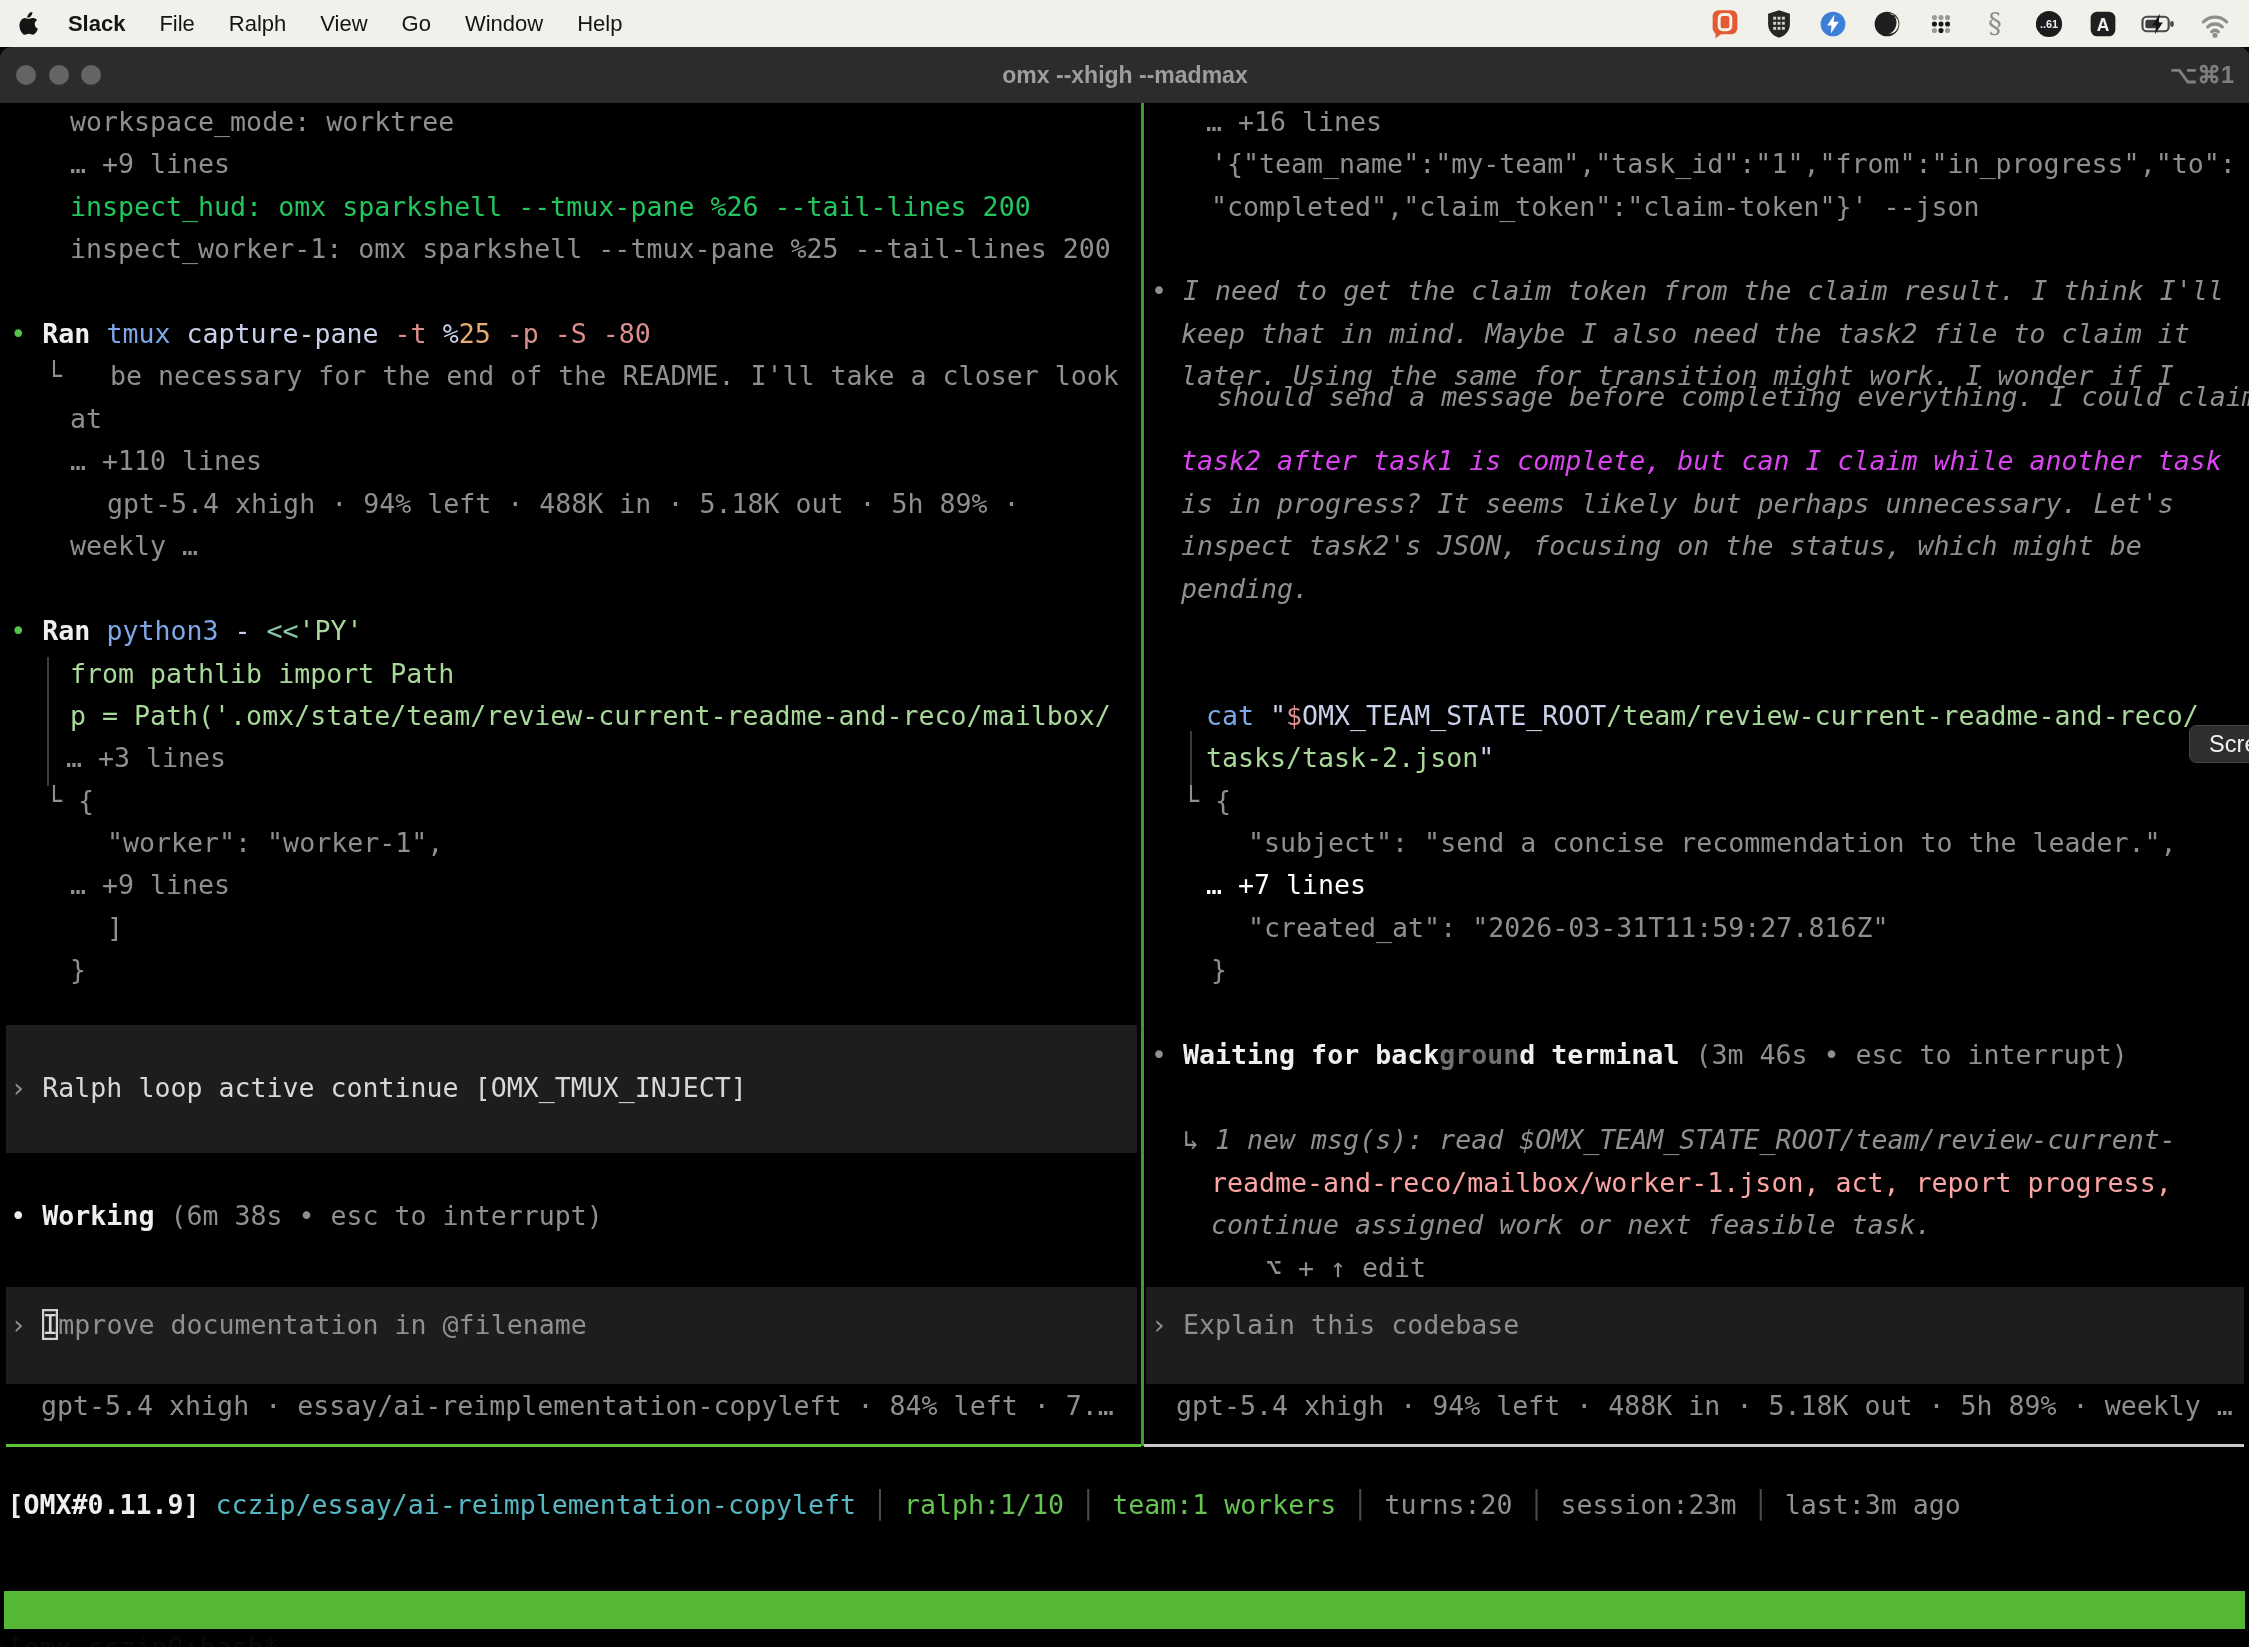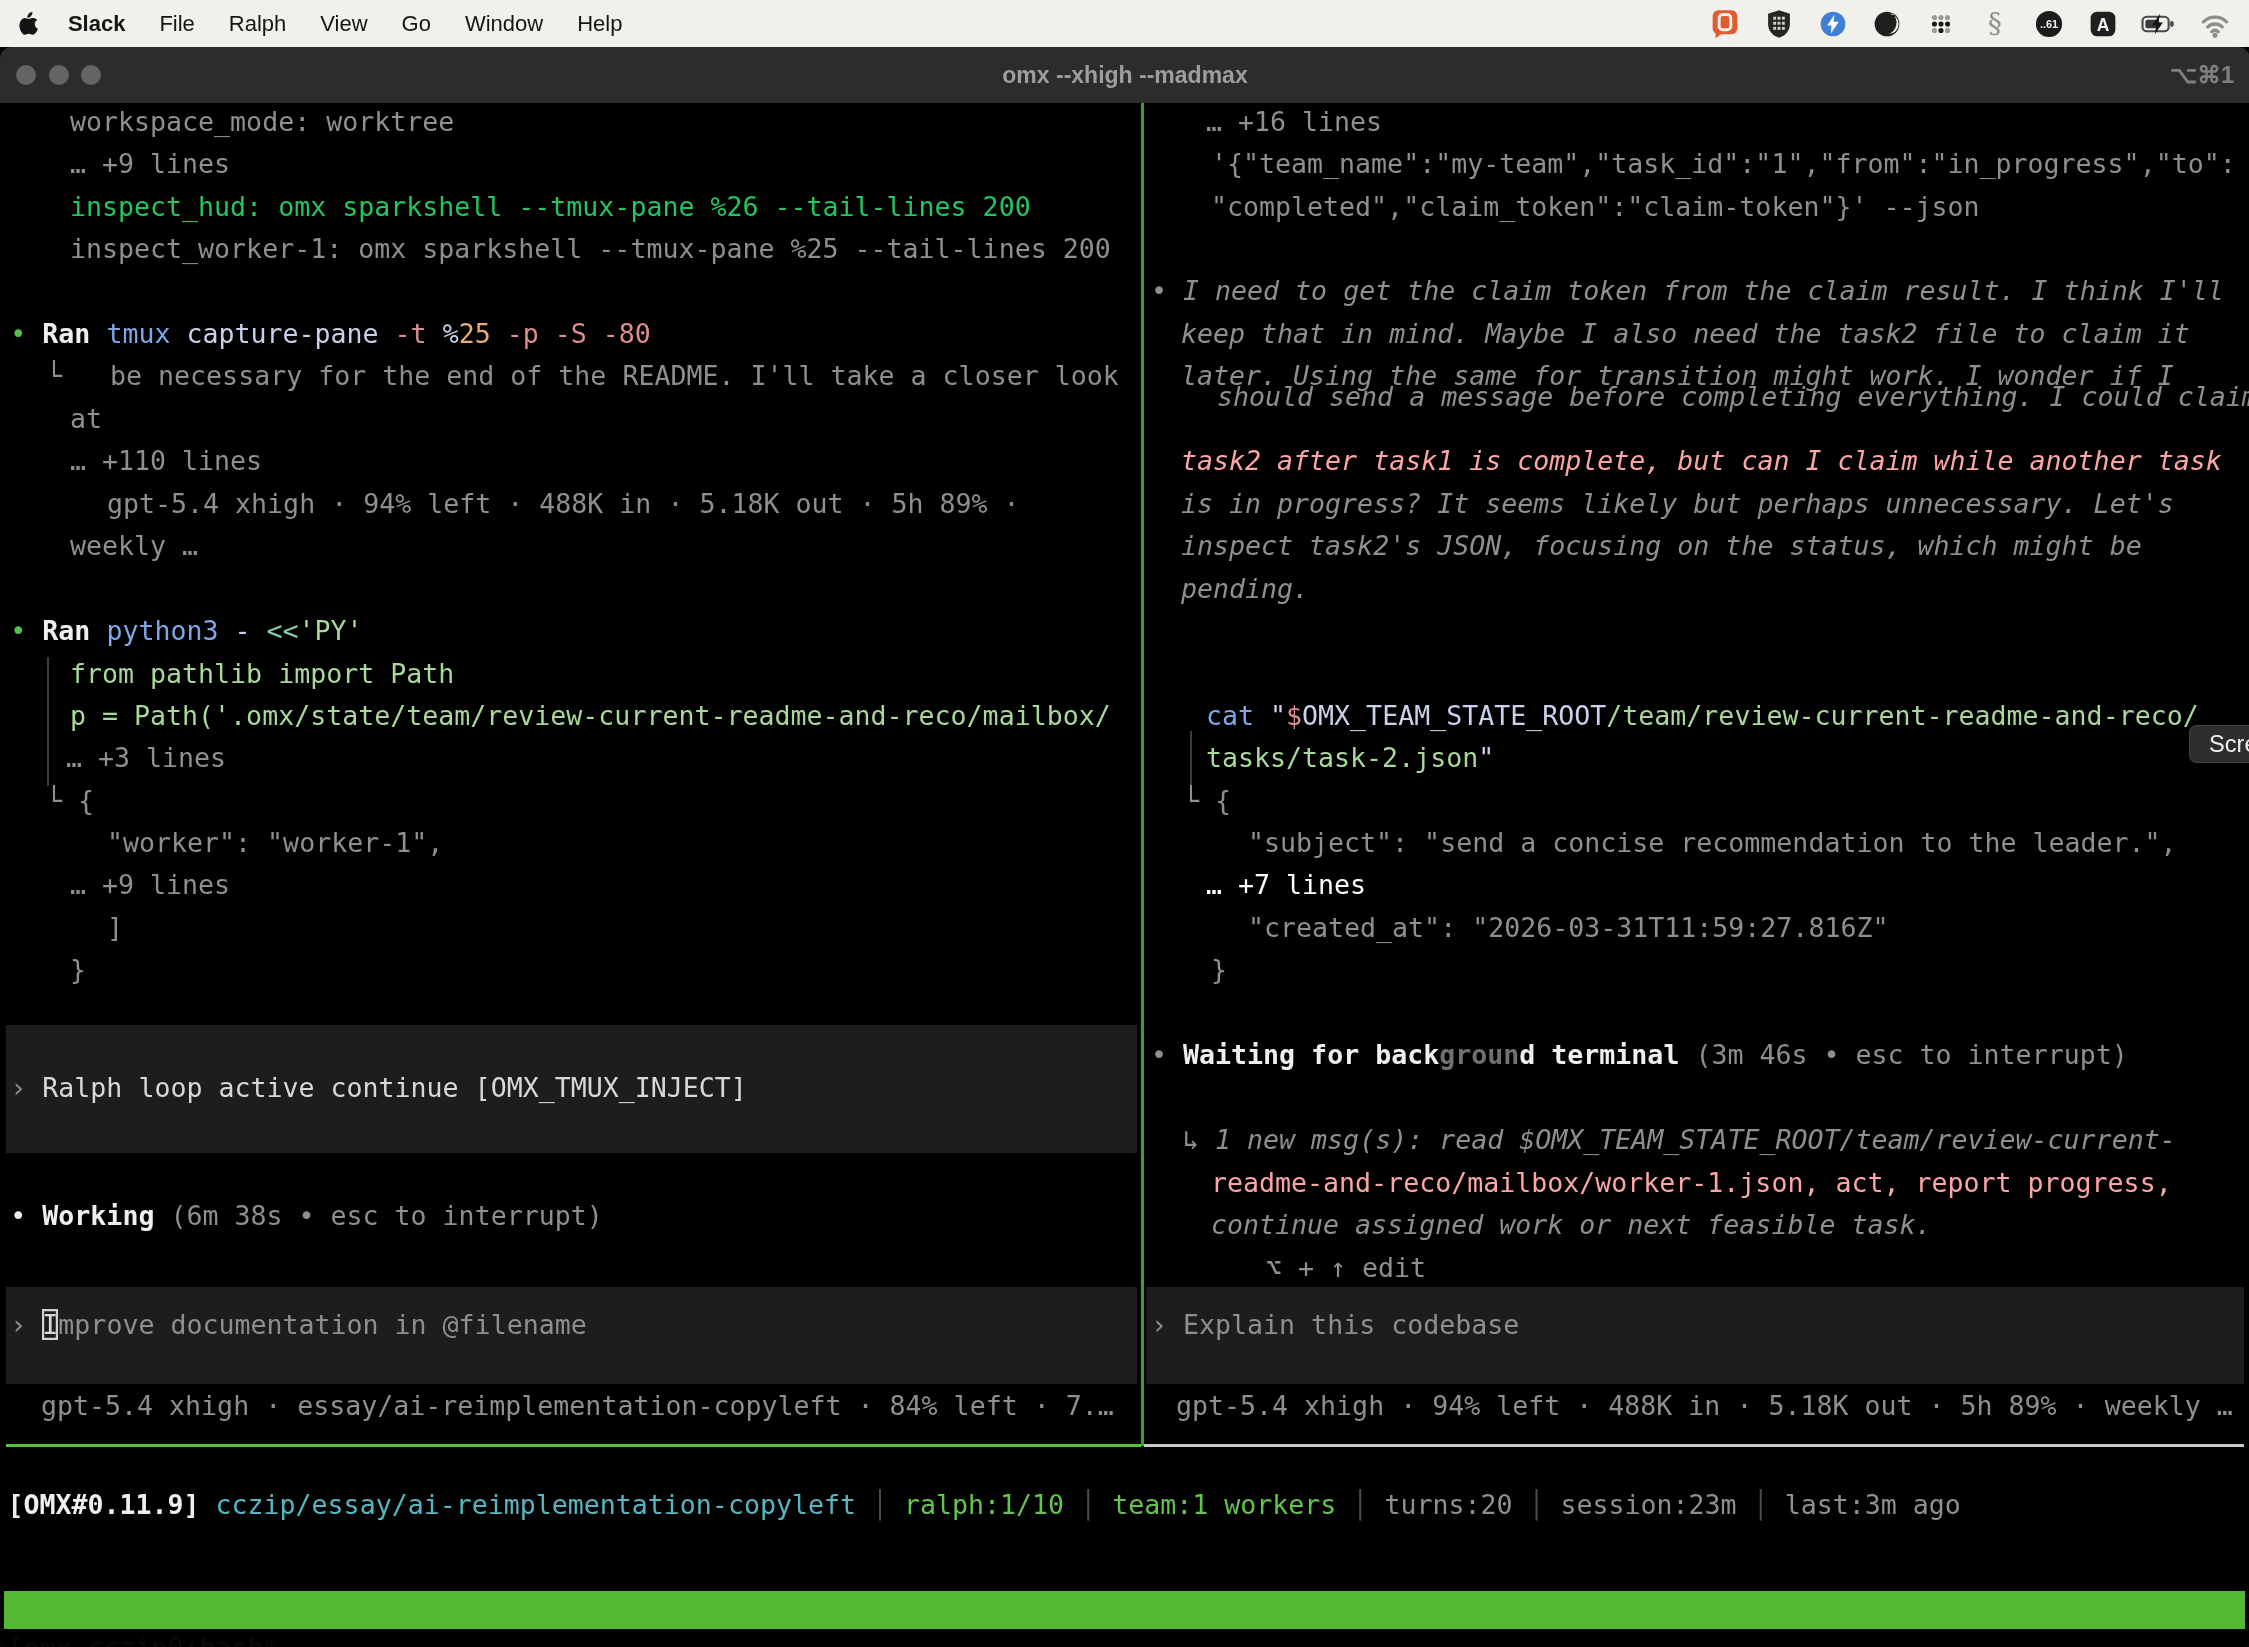--- a/index.html
+++ b/index.html
@@ -191,21 +191,21 @@
       <div class="tline" style="top: 1195px; left: 10.3px;"><span style="color: rgb(239, 239, 239);">• </span><span style="color: rgb(239, 239, 239); font-weight: bold;">Working </span><span style="color: rgb(143, 143, 143);">(6m 38s • esc to interrupt)</span></div>
       <div class="tline" style="top: 1304px; left: 10.3px;"><span style="color: rgb(143, 143, 143);">› </span><span class="cursor" style="color: rgb(216, 216, 216);">I</span><span style="color: rgb(143, 143, 143);">mprove documentation in @filename</span></div>
       <div class="tline" style="top: 1385px; left: 41px;"><span style="color: rgb(143, 143, 143);">gpt-5.4 xhigh · essay/ai-reimplementation-copyleft · 84% left · 7.…</span></div>
       <div class="tline" style="top: 101px; left: 1206px;"><span style="color: rgb(143, 143, 143);">… +16 lines</span></div>
       <div class="tline" style="top: 143px; left: 1211px;"><span style="color: rgb(143, 143, 143);">'{"team_name":"my-team","task_id":"1","from":"in_progress","to":</span></div>
       <div class="tline" style="top: 186px; left: 1211px;"><span style="color: rgb(143, 143, 143);">"completed","claim_token":"claim-token"}' --json</span></div>
       <div class="tline" style="top: 270px; left: 1151px;"><span style="color: rgb(143, 143, 143);">• </span><span style="color: rgb(143, 143, 143); font-style: italic;">I need to get the claim token from the claim result. I think I'll</span></div>
       <div class="tline" style="top: 313px; left: 1181px;"><span style="color: rgb(143, 143, 143); font-style: italic;">keep that in mind. Maybe I also need the task2 file to claim it</span></div>
       <div class="tline" style="top: 355px; left: 1181px;"><span style="color: rgb(143, 143, 143); font-style: italic;">later. Using the same for transition might work. I wonder if I</span></div>
       <div class="tline" style="top: 376px; left: 1181px; margin-left: 36px;"><span style="color: rgb(143, 143, 143); font-style: italic;">should send a message before completing everything. I could claim</span></div>
-      <div class="tline" style="top: 440px; left: 1181px;"><span style="color: #fca5a5; font-style: italic;">task2 after task1 is complete, but can I claim while another task</span></div>
+      <div class="tline" style="top: 440px; left: 1181px;"><span style="color: #d946ef; font-style: italic;">task2 after task1 is complete, but can I claim while another task</span></div>
       <div class="tline" style="top: 483px; left: 1181px;"><span style="color: rgb(143, 143, 143); font-style: italic;">is in progress? It seems likely but perhaps unnecessary. Let's</span></div>
       <div class="tline" style="top: 525px; left: 1181px;"><span style="color: rgb(143, 143, 143); font-style: italic;">inspect task2's JSON, focusing on the status, which might be</span></div>
       <div class="tline" style="top: 568px; left: 1181px;"><span style="color: rgb(143, 143, 143); font-style: italic;">pending.</span></div>
       <div class="tline" style="top: 695px; left: 1206px;"><span style="color: rgb(126, 166, 232);">cat </span><span style="color: rgb(201, 209, 234);">"</span><span style="color: rgb(221, 141, 141);">$</span><span style="color: rgb(201, 209, 234);">OMX_TEAM_STATE_ROOT</span><span style="color: rgb(169, 216, 155);">/team/review-current-readme-and-reco/</span></div>
       <div class="tline" style="top: 737px; left: 1206px;"><span style="color: rgb(169, 216, 155);">tasks/task-2.json</span><span style="color: rgb(201, 209, 234);">"</span></div>
       <div class="tline" style="top: 780px; left: 1183px;"><span style="color: rgb(143, 143, 143);">└ {</span></div>
       <div class="tline" style="top: 822px; left: 1248px;"><span style="color: rgb(143, 143, 143);">"subject": "send a concise recommendation to the leader.",</span></div>
       <div class="tline" style="top: 864px; left: 1206px;"><span style="color: #ffffff;">… +7 lines</span></div>
       <div class="tline" style="top: 907px; left: 1248px;"><span style="color: rgb(143, 143, 143);">"created_at": "2026-03-31T11:59:27.816Z"</span></div>
       <div class="tline" style="top: 949px; left: 1211px;"><span style="color: rgb(143, 143, 143);">}</span></div>

